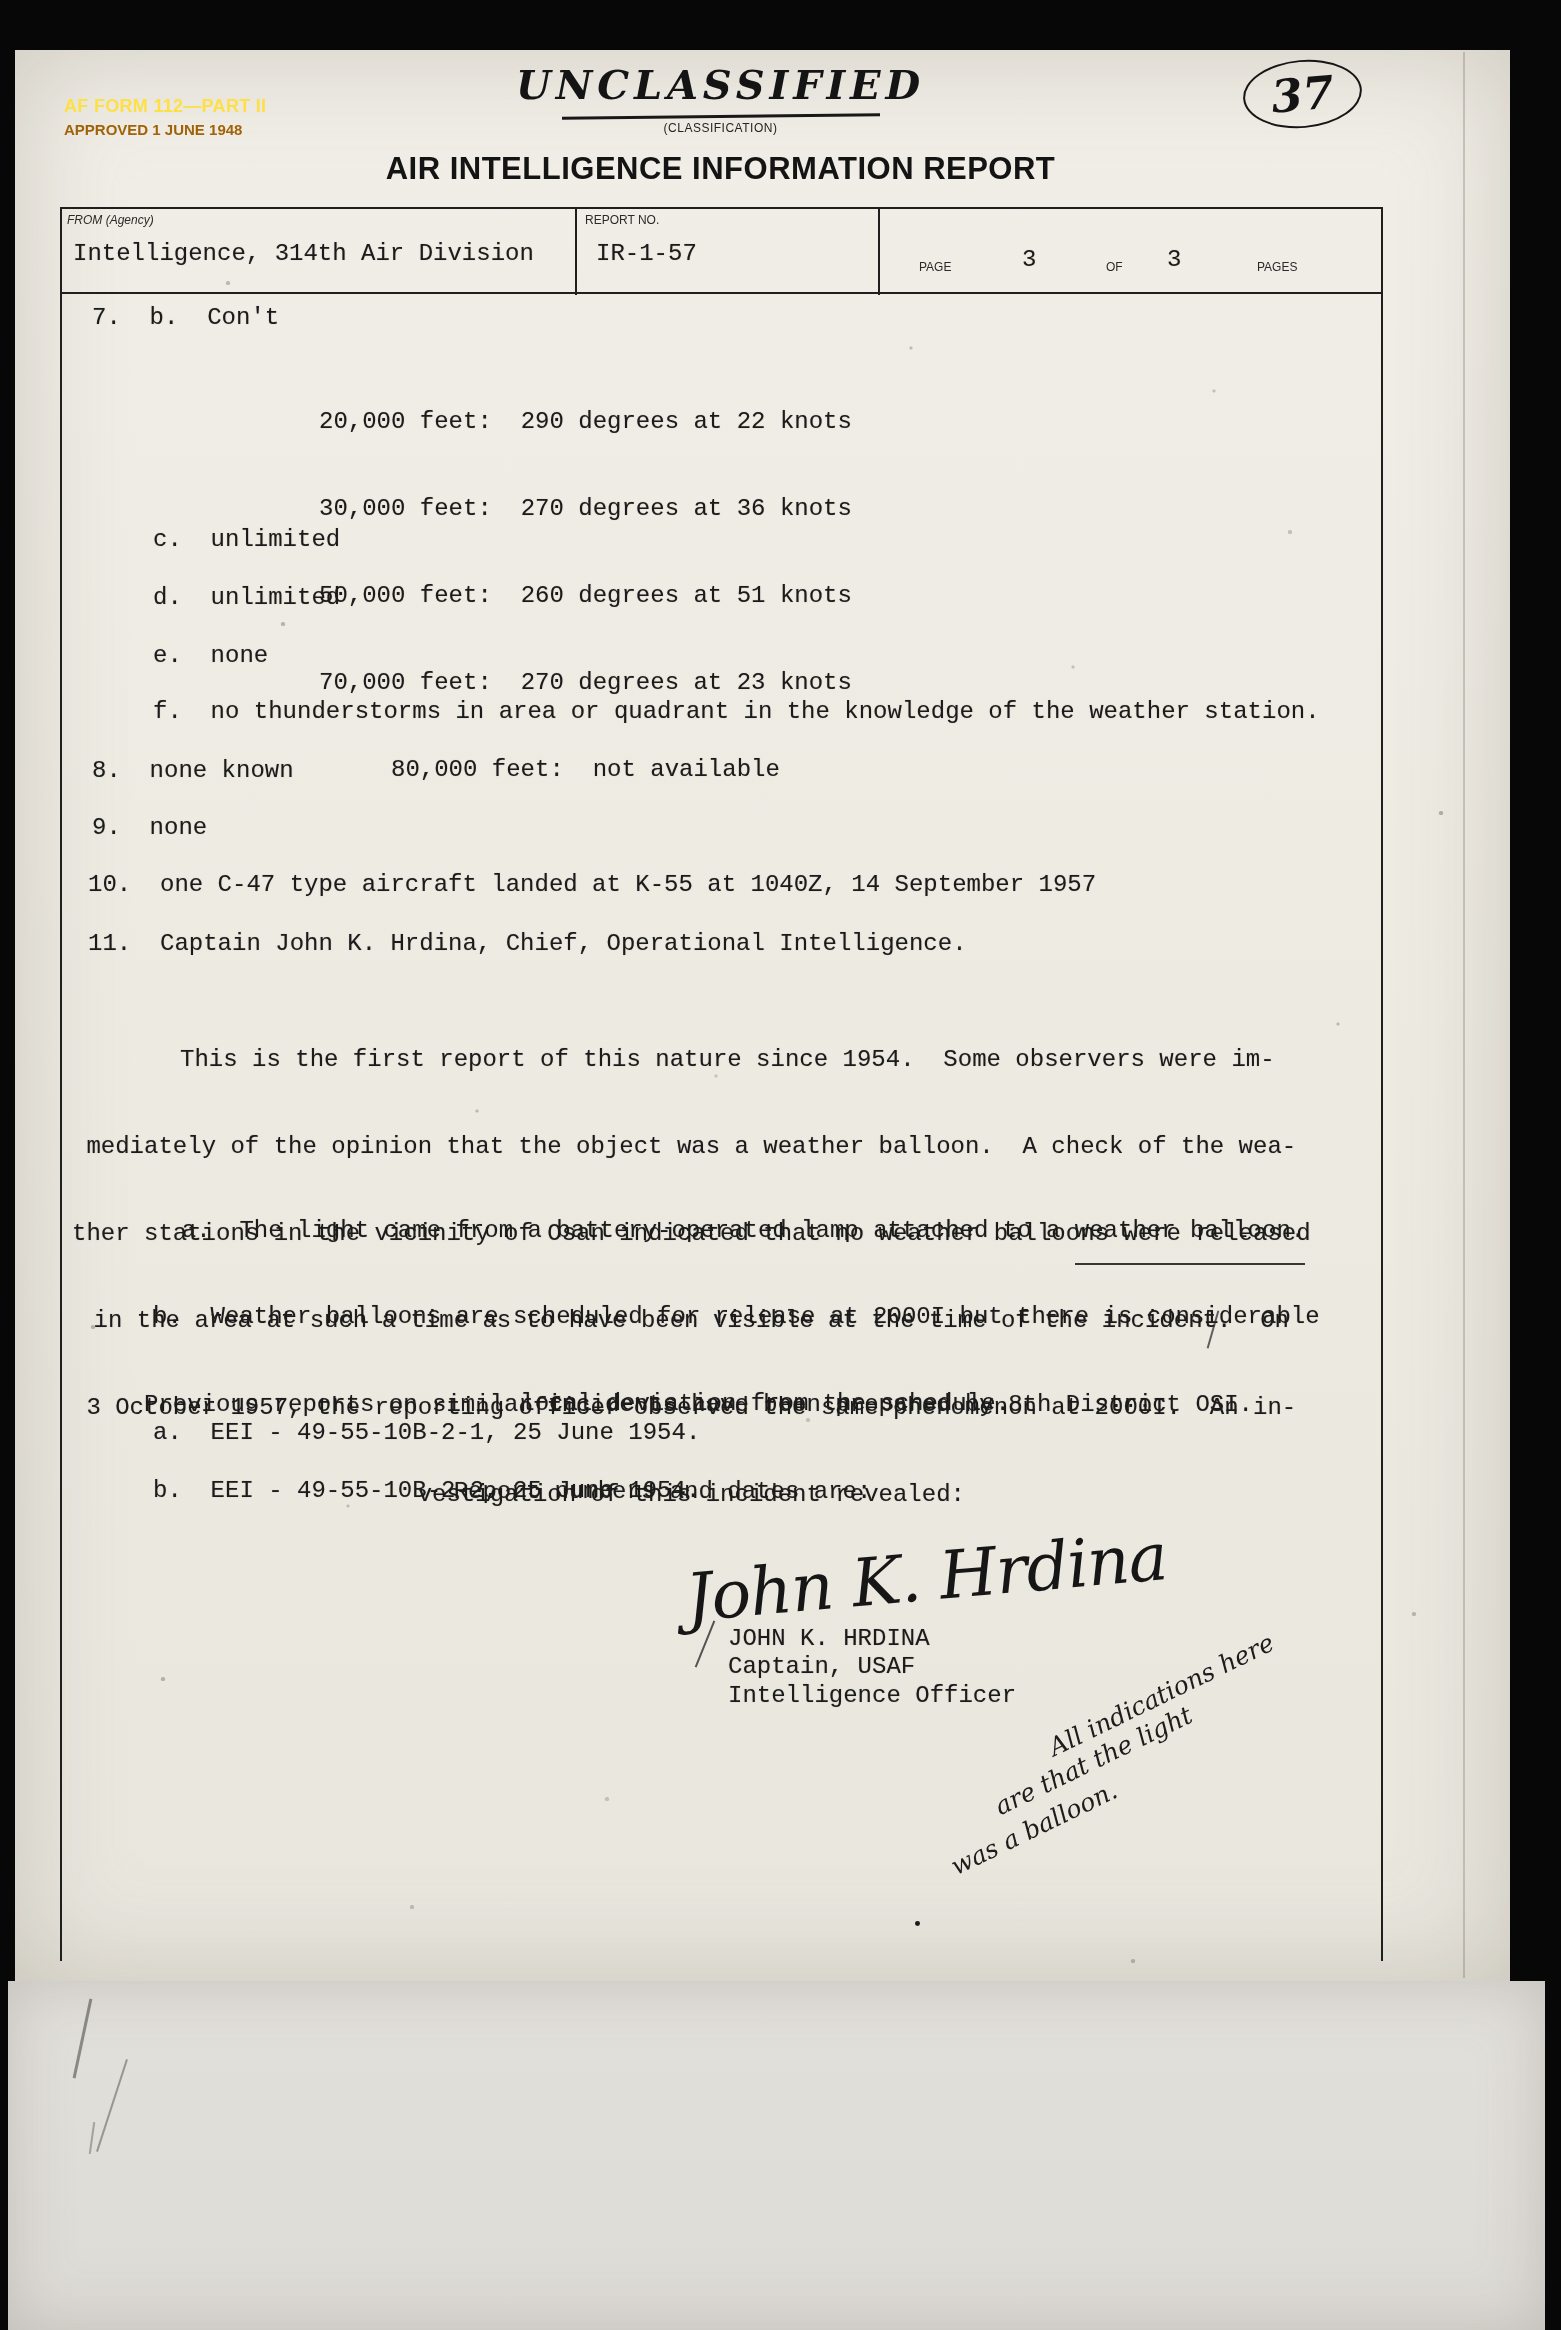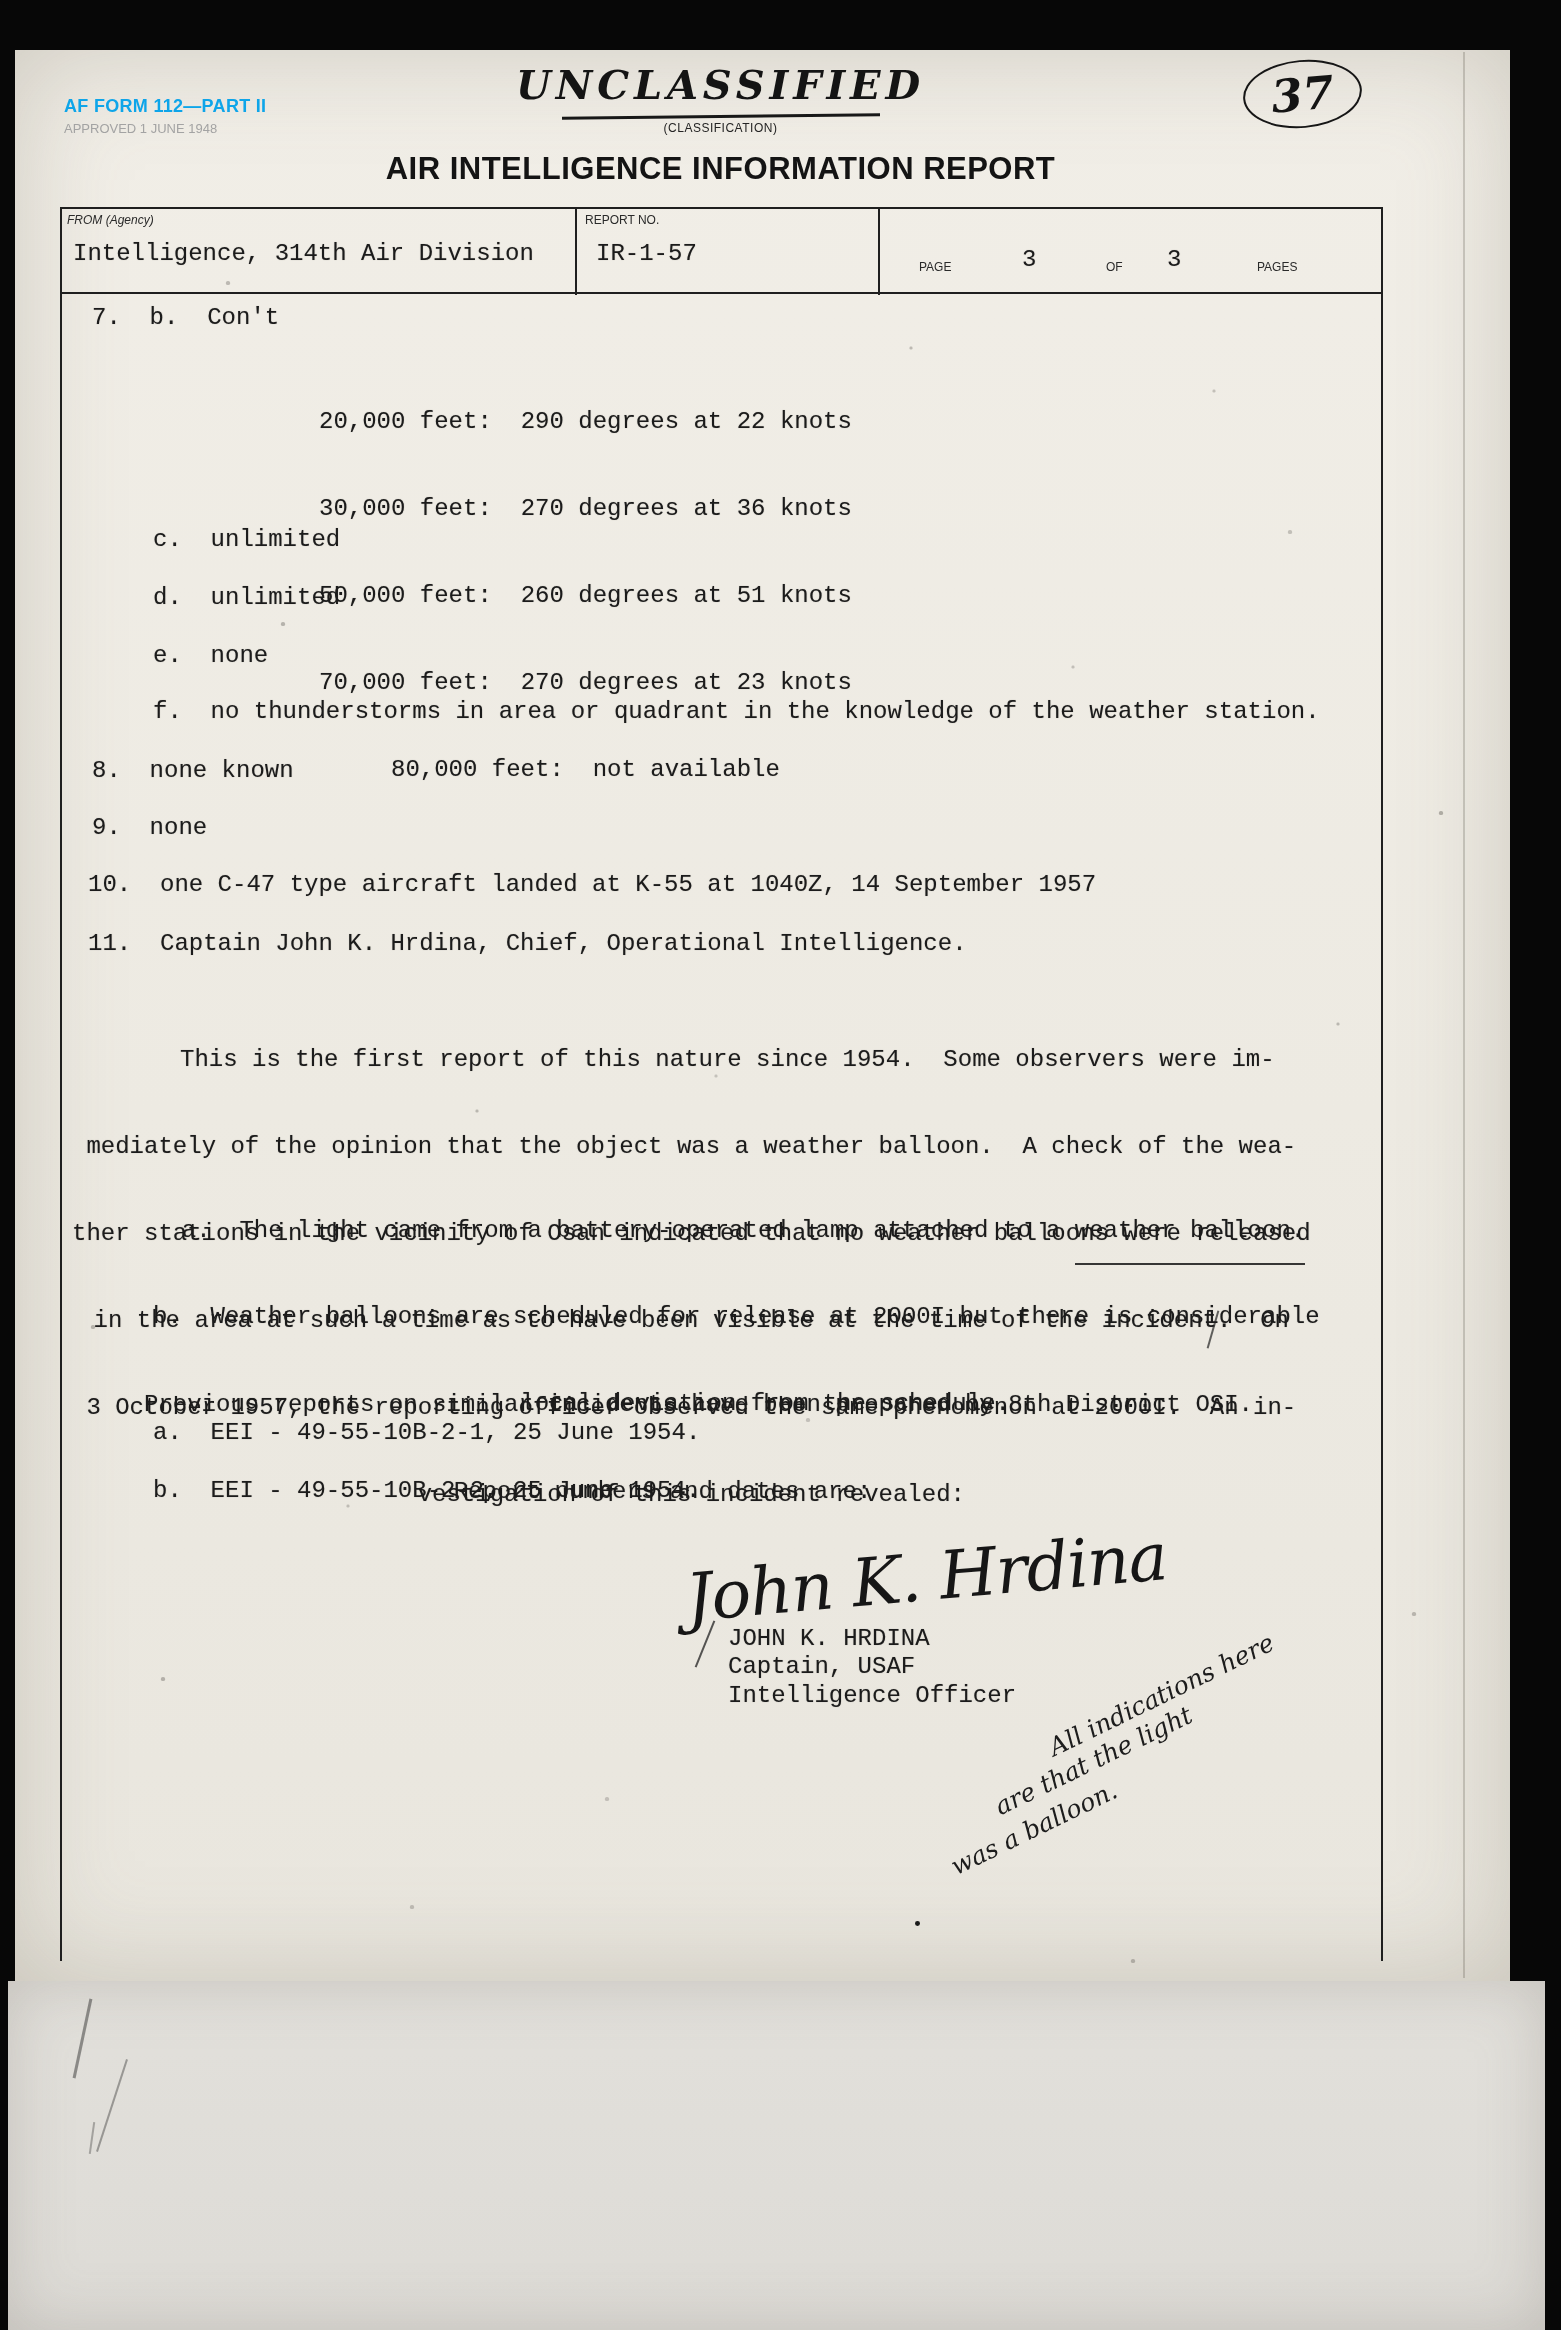--- a/index.html
+++ b/index.html
@@ -21,22 +21,22 @@
   .fold-line{position:absolute;left:1463px;top:52px;width:1.6px;height:1926px;background:rgba(70,62,52,.22);}
   .rule{position:absolute;background:#1f1f1f;}
   .label{position:absolute;color:#2a2a2a;font-size:12px;font-family:"Liberation Sans",sans-serif;white-space:pre;}
   .typed{
     position:absolute;color:#1b1b1b;font-family:"Liberation Mono","DejaVu Sans Mono",monospace;
     font-size:24px;line-height:29px;white-space:pre;
     text-shadow:0 0 1.1px rgba(45,42,38,.3);
     text-align:center;
   }
   .typed div{white-space:pre;}
-  .form-number{position:absolute;left:64px;top:96px;font-size:18px;font-weight:bold;color:#0ea5e9;letter-spacing:0.3px;}
-  .form-approved{position:absolute;left:64px;top:121px;font-size:13px;color:#a3a3a3;}
+  .form-number{position:absolute;left:64px;top:96px;font-size:18px;font-weight:bold;color:#fde047;letter-spacing:0.3px;}
+  .form-approved{position:absolute;left:64px;top:121px;font-size:15px;color:#a16207;font-weight:bold;}
   .classification{
     position:absolute;left:60px;top:61px;width:1321px;text-align:center;
     font-family:"DejaVu Serif",serif;font-style:italic;font-weight:bold;
     font-size:40px;letter-spacing:4.9px;color:#141414;
   }
   .class-underline{position:absolute;left:562px;top:115px;width:318px;height:2.7px;background:#181818;transform:rotate(-0.6deg);}
   .class-caption{position:absolute;left:60px;top:121px;width:1321px;text-align:center;font-size:12px;color:#242424;letter-spacing:0.5px;}
   .circle-num{
     position:absolute;left:1243px;top:60px;width:115px;height:64px;
     border:2.7px solid #161616;border-radius:50%;transform:rotate(-5deg);

